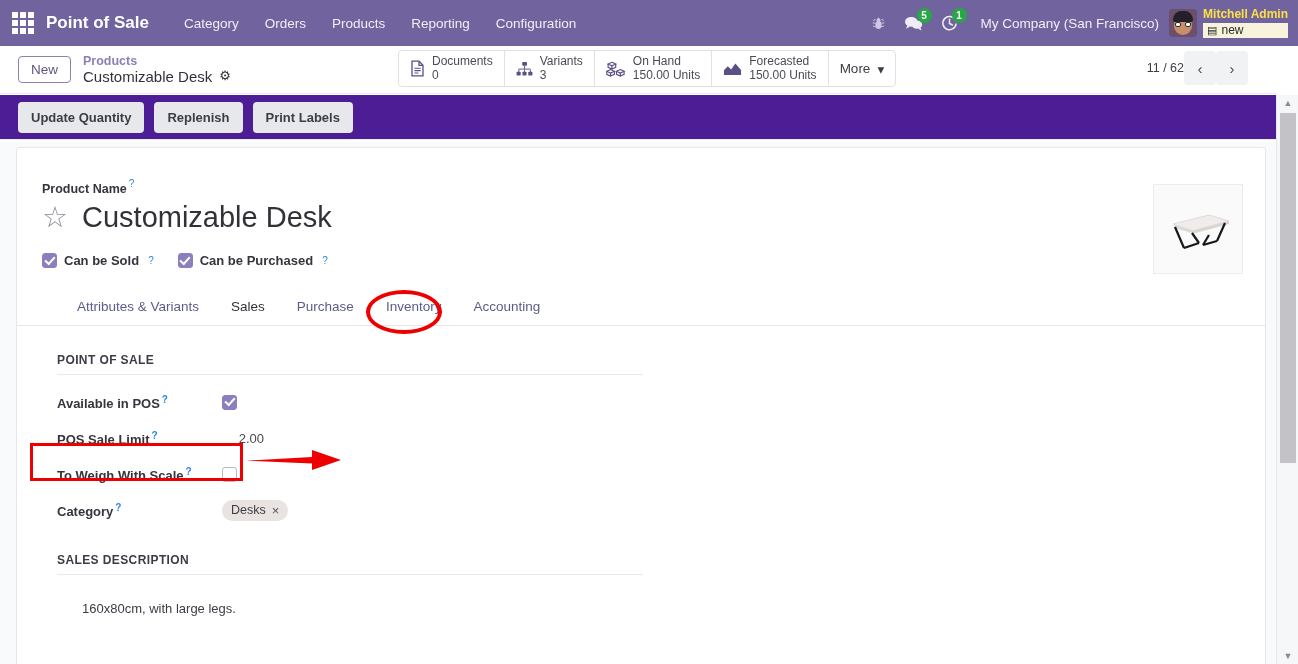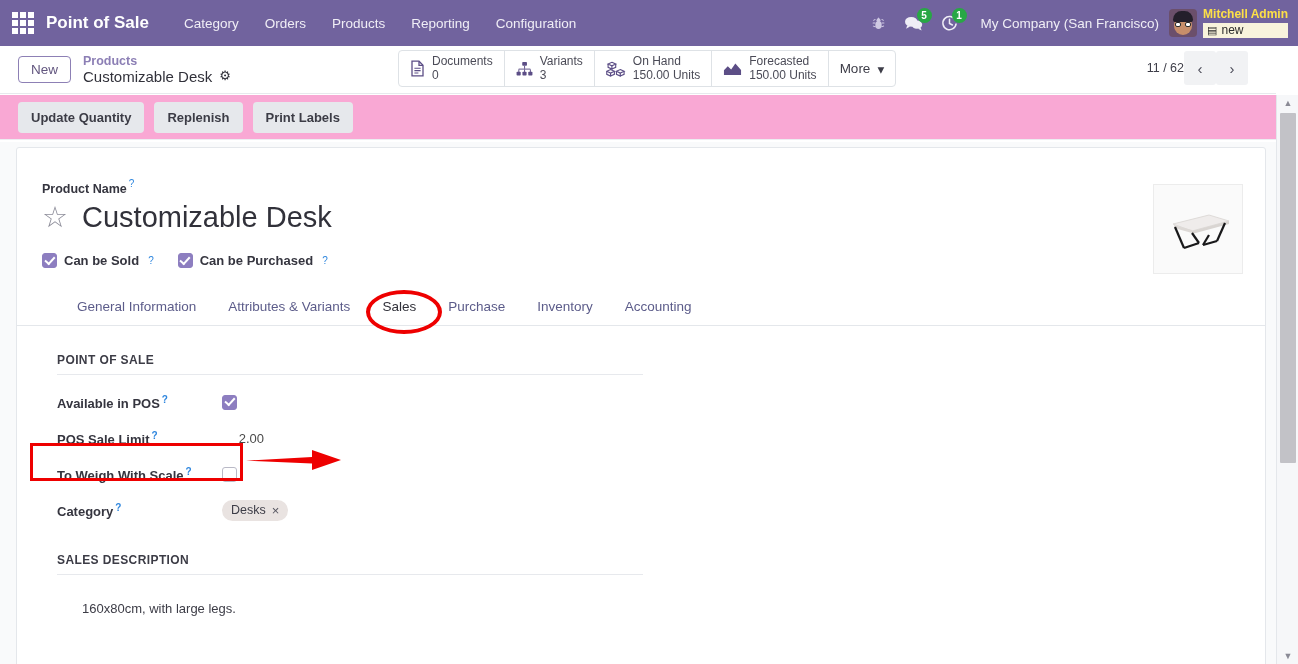--- a/index.html
+++ b/index.html
@@ -124,21 +124,21 @@
     width: 32px; height: 34px; background: #f1f2f4;
     border: none; border-radius: 3px; cursor: pointer;
     color: #4a4a57; font-size: 15px; display: flex;
     align-items: center; justify-content: center;
   }
 
   
   .action-bar {
     position: absolute; top: 95px; left: 0;
     width: 1276px; height: 45px;
-    background: #f9a8d4;
+    background: #4c1d95;
     display: flex; align-items: center; gap: 10px;
     padding-left: 18px;
     border-bottom: 1px solid #eceef1;
   }
   .act-btn {
     background: #e6e8ec; border: none; border-radius: 4px;
     font-size: 13px; font-weight: 700; color: #3c3c46;
     padding: 8px 13px; cursor: pointer; white-space: nowrap;
     font-family: "Liberation Sans", sans-serif;
   }
@@ -478,21 +478,20 @@
           <span class="help-q">?</span>
         </span>
         <span class="cb-item">
           <span class="cbox on"></span>
           <span class="cb-label">Can be Purchased</span>
           <span class="help-q">?</span>
         </span>
       </div>
 
       <div class="tabs">
-        <div class="tab">General Information</div>
         <div class="tab">Attributes &amp; Variants</div>
         <div class="tab active">Sales</div>
         <div class="tab">Purchase</div>
         <div class="tab">Inventory</div>
         <div class="tab">Accounting</div>
       </div>
 
       <div style="height:27px"></div>
 
       <div class="section-title">POINT OF SALE</div>

